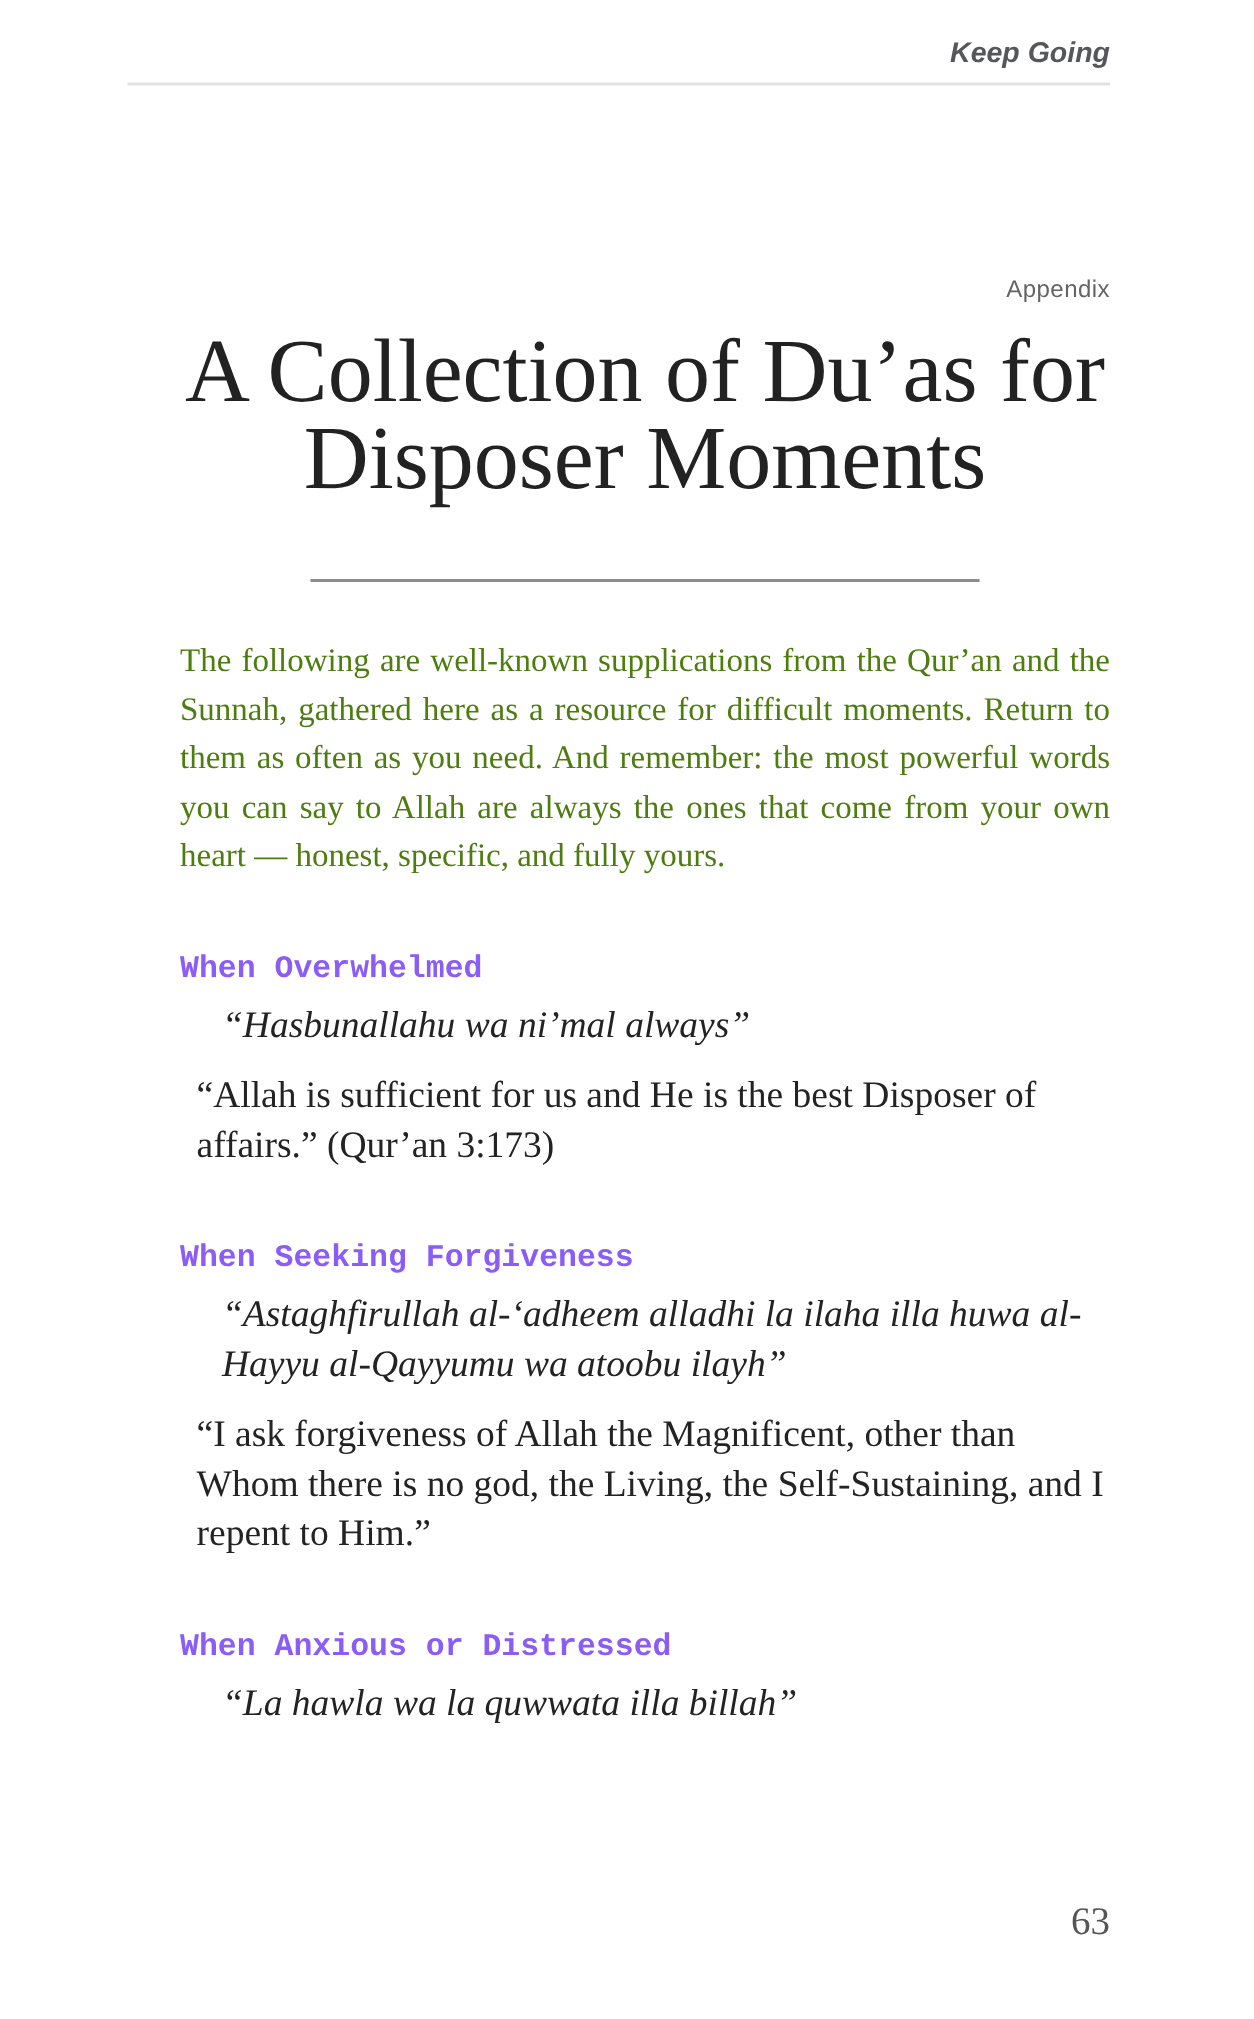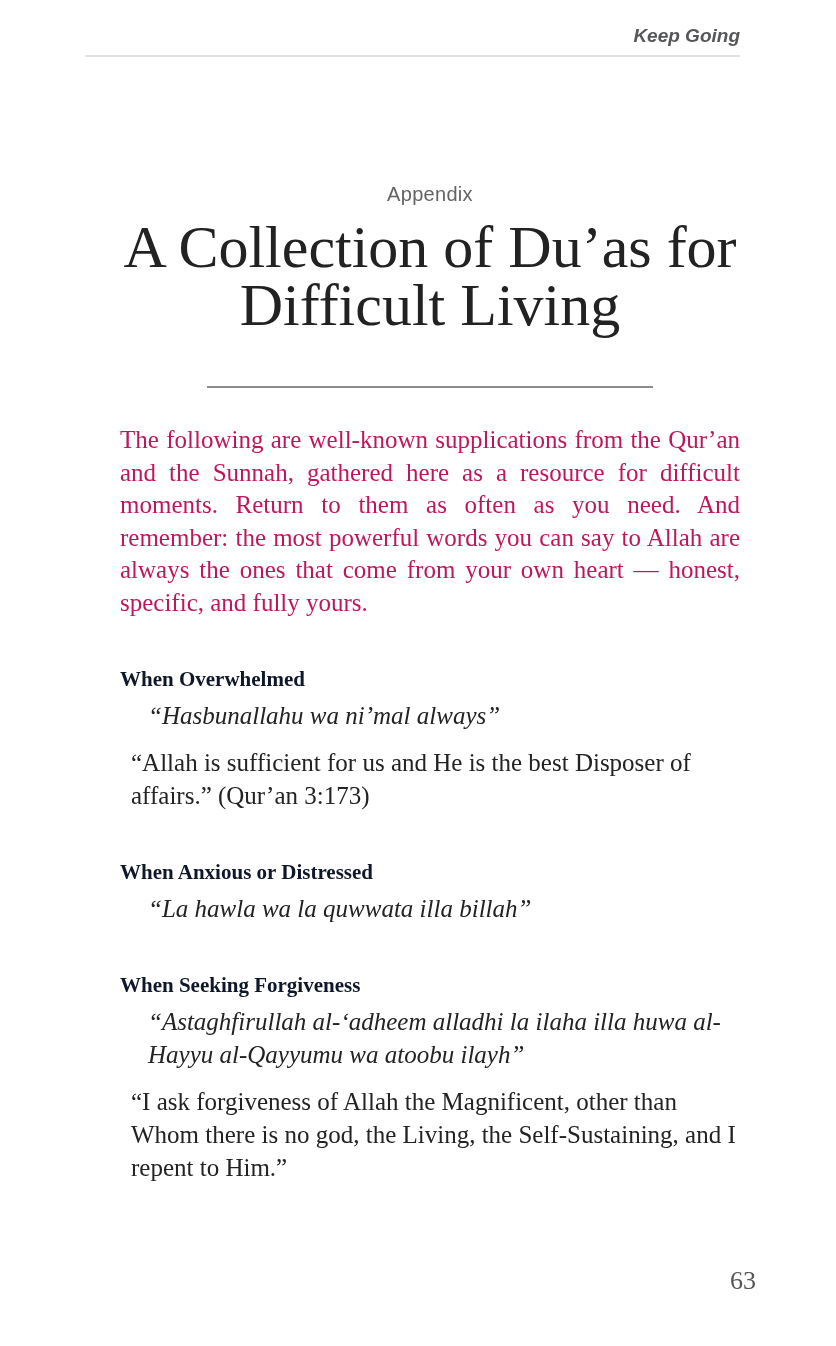--- a/index.html
+++ b/index.html
@@ -28,23 +28,23 @@
     font-weight: 600;
     font-size: 19px;
     line-height: 24px;
     color: #56575a;
   }
   .content {
     margin: 0 96px 0 120px;
   }
   .kicker {
     margin-top: 125px;
-    text-align: center;
+    text-align: right;
     font-family: "Liberation Sans", sans-serif;
-    font-size: 20px;
+    font-size: 16px;
     line-height: 24px;
     color: #646464;
     letter-spacing: 0.3px;
   }
   .title {
     margin: 12px 0 0 0;
     text-align: center;
     font-weight: normal;
     font-size: 60px;
     line-height: 58px;
@@ -53,50 +53,50 @@
   .title-line { display: block; }
   .divider {
     margin: 52px auto 0 auto;
     width: 446px;
     border: 0;
     border-top: 2px solid #8c8c8c;
     height: 0;
   }
   .intro {
     margin: 36px 0 20px 0;
-    font-size: 25px;
+    font-size: 22px;
     line-height: 32.5px;
     text-align: justify;
-    color: #be185d;
+    color: #4d7c0f;
   }
   .dua-section { margin: 0; }
   .section-heading {
     margin: 46px 0 0 0;
-    font-family: Liberation Serif, serif;
+    font-family: Liberation Mono, monospace;
     font-weight: 700;
     font-size: 21px;
     line-height: 28px;
-    color: #0f172a;
+    color: #8b5cf6;
   }
   .dua {
     margin: 6px 0 0 28px;
     font-style: italic;
     font-size: 25px;
     line-height: 33px;
     color: #232323;
   }
   .translation {
     margin: 14px 0 0 11px;
     font-size: 25px;
     line-height: 33px;
     color: #232323;
   }
   .page-number {
     position: absolute;
-    right: 80px;
+    right: 96px;
     top: 1266px;
     font-size: 26px;
     line-height: 30px;
     color: #565656;
   }
 </style>
 </head>
 <body>
 
 <div class="page">
@@ -104,42 +104,42 @@
   <header class="running-header">
     <span class="running-title">Keep Going</span>
   </header>
 
   <main class="content">
 
     <div class="kicker">Appendix</div>
 
     <h1 class="title">
       <span class="title-line">A Collection of Du’as for</span>
-      <span class="title-line">Difficult Living</span>
+      <span class="title-line">Disposer Moments</span>
     </h1>
 
     <hr class="divider">
 
     <p class="intro">The following are well-known supplications from the Qur’an and the Sunnah, gathered here as a resource for difficult moments. Return to them as often as you need. And remember: the most powerful words you can say to Allah are always the ones that come from your own heart — honest, specific, and fully yours.</p>
 
     <section class="dua-section">
       <h2 class="section-heading">When Overwhelmed</h2>
       <p class="dua">“Hasbunallahu wa ni’mal always”</p>
       <p class="translation">“Allah is sufficient for us and He is the best Disposer of affairs.” (Qur’an 3:173)</p>
     </section>
 
     <section class="dua-section">
-      <h2 class="section-heading">When Anxious or Distressed</h2>
-      <p class="dua">“La hawla wa la quwwata illa billah”</p>
+      <h2 class="section-heading">When Seeking Forgiveness</h2>
+      <p class="dua">“Astaghfirullah al-‘adheem alladhi la ilaha illa huwa al-Hayyu al-Qayyumu wa atoobu ilayh”</p>
+      <p class="translation">“I ask forgiveness of Allah the Magnificent, other than Whom there is no god, the Living, the Self-Sustaining, and I repent to Him.”</p>
     </section>
 
     <section class="dua-section">
-      <h2 class="section-heading">When Seeking Forgiveness</h2>
-      <p class="dua">“Astaghfirullah al-‘adheem alladhi la ilaha illa huwa al-Hayyu al-Qayyumu wa atoobu ilayh”</p>
-      <p class="translation">“I ask forgiveness of Allah the Magnificent, other than Whom there is no god, the Living, the Self-Sustaining, and I repent to Him.”</p>
+      <h2 class="section-heading">When Anxious or Distressed</h2>
+      <p class="dua">“La hawla wa la quwwata illa billah”</p>
     </section>
 
   </main>
 
   <footer>
     <span class="page-number">63</span>
   </footer>
 
 </div>
 

